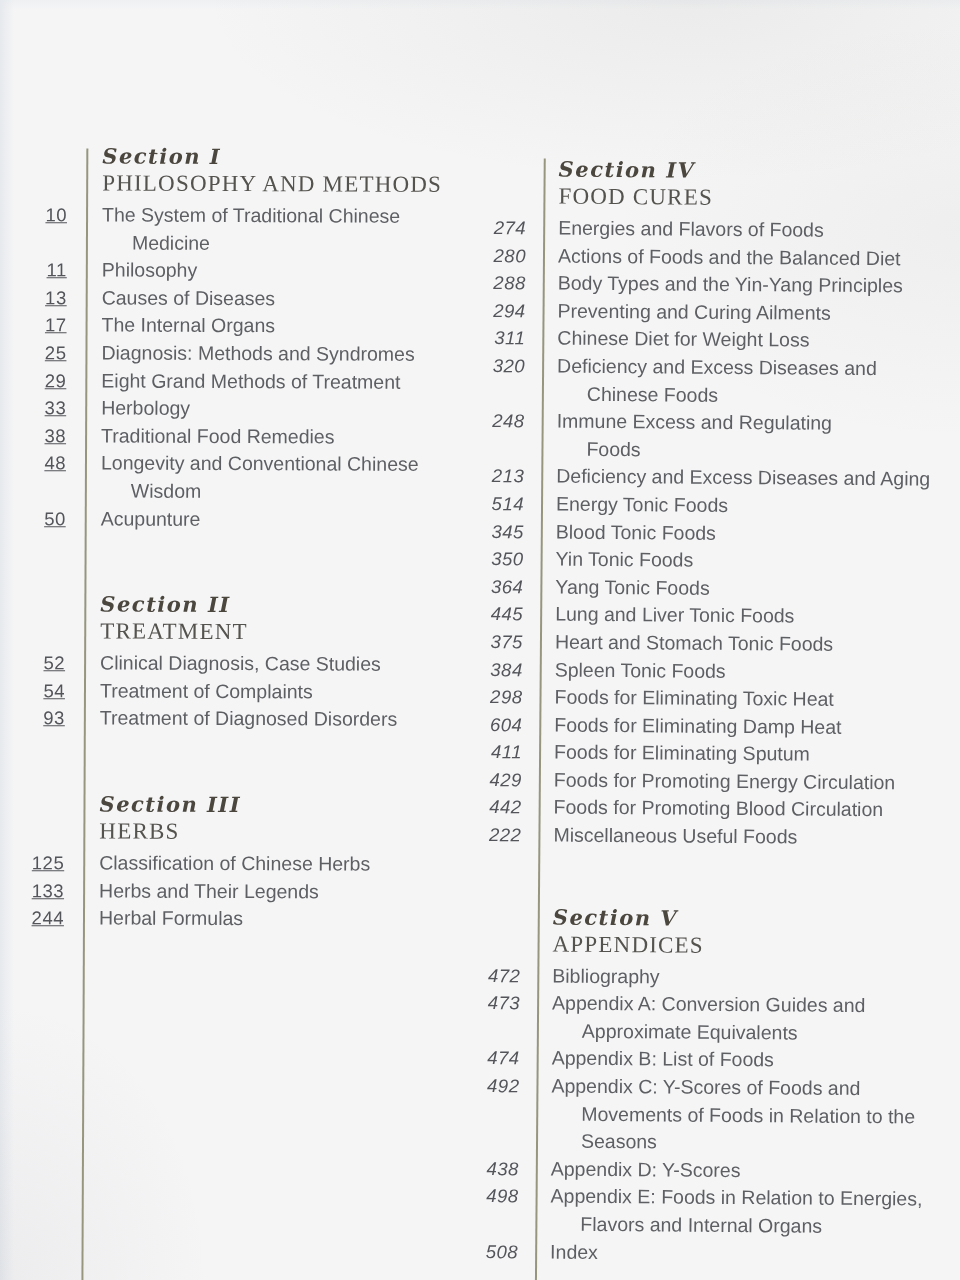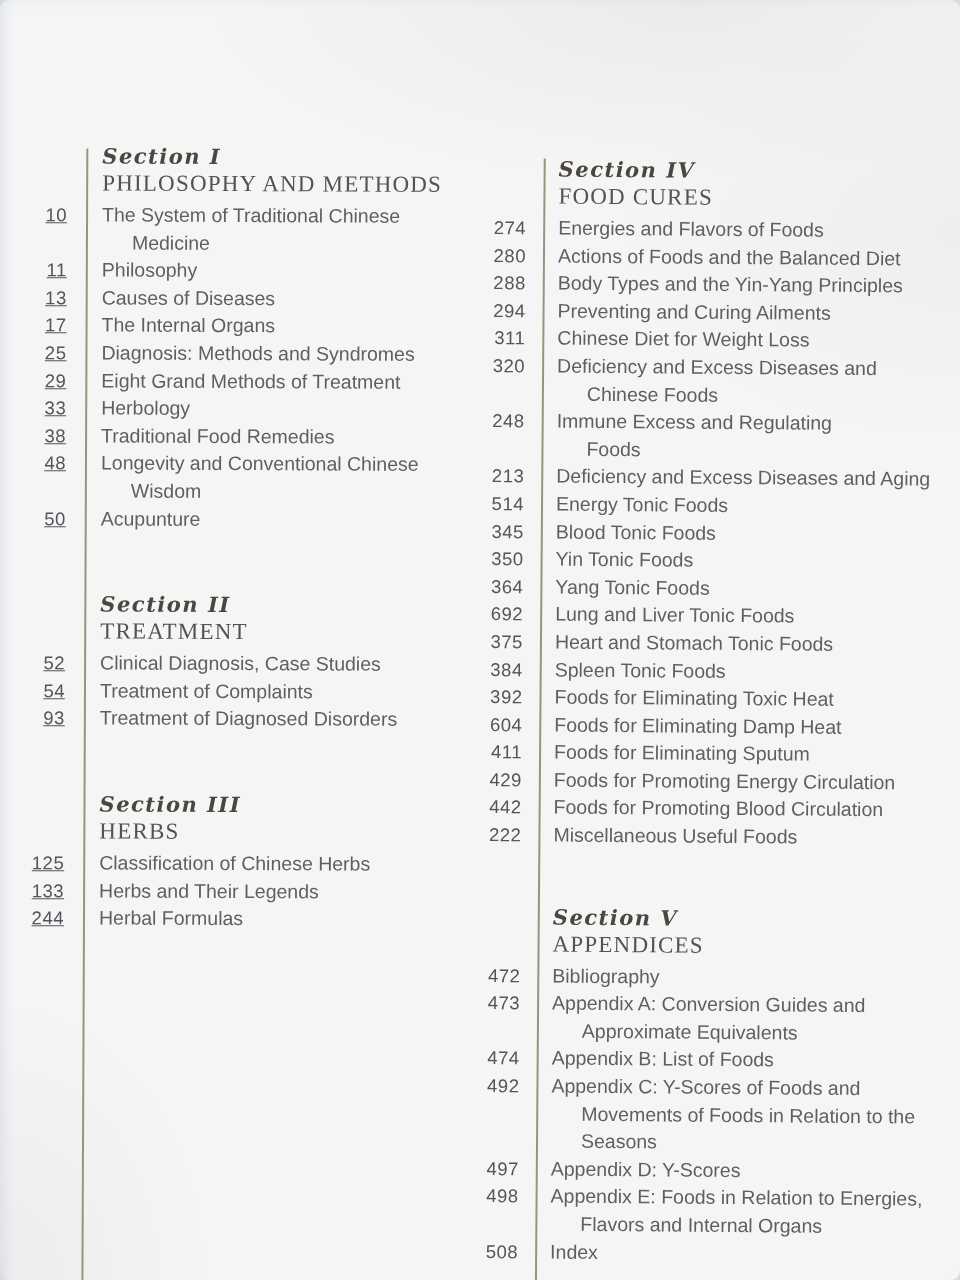--- a/index.html
+++ b/index.html
@@ -13,21 +13,20 @@
     position:relative;
     width:960px;height:1280px;
     background:
       radial-gradient(ellipse 700px 260px at 72% 0%, rgba(110,108,100,0.07), rgba(0,0,0,0) 70%),
       radial-gradient(ellipse 500px 300px at 100% 18%, rgba(120,118,110,0.05), rgba(0,0,0,0) 70%),
       radial-gradient(ellipse 300px 400px at 0% 100%, rgba(100,100,110,0.06), rgba(0,0,0,0) 70%),
       linear-gradient(90deg, #e6e9ed 0px, rgba(230,233,237,0) 14px),
       linear-gradient(180deg, #eef0f2 0px, rgba(238,240,242,0) 10px),
       #f5f5f6;
     overflow:hidden;
-    border-radius:9px;
   }
   .col{position:absolute;top:0;height:1280px;width:480px;}
   .col-left{left:0;transform:rotate(0.25deg);transform-origin:top left;}
   .col-right{left:480px;transform:rotate(0.45deg);transform-origin:top left;}
   .vrule{position:absolute;width:2px;bottom:0;background:#96967e;}
   .col-left .vrule{left:87px;top:148px;}
   .col-right .vrule{left:65px;top:158px;}
   .content{position:absolute;left:0;right:0;}
   .col-left .content{top:143px;}
   .col-right .content{top:156px;}
@@ -49,21 +48,21 @@
   }
   .col-left .sec-script,.col-left .sec-caps{margin-left:103px;}
   .col-right .sec-script,.col-right .sec-caps{margin-left:80px;}
   .row{display:flex;align-items:flex-start;}
   .num{
     text-align:right;
     font-size:18.5px;line-height:27.6px;
     color:#53555a;letter-spacing:0.5px;
   }
   .col-left .num{flex:0 0 68px;text-decoration:underline;}
-  .col-right .num{flex:0 0 48px;}
+  .col-right .num{flex:0 0 48px;font-style:italic;}
   .titles{flex:1 1 auto;}
   .col-left .titles{margin-left:35px;}
   .col-right .titles{margin-left:32px;}
   .line{
     font-size:19.5px;line-height:27.6px;
     color:#5d5f63;
   }
   .line.cont{padding-left:30px;}
 </style>
 </head>
@@ -259,39 +258,39 @@
               <div class="line">Yin Tonic Foods</div>
             </div>
           </div>
           <div class="row">
             <div class="num">364</div>
             <div class="titles">
               <div class="line">Yang Tonic Foods</div>
             </div>
           </div>
           <div class="row">
-            <div class="num">692</div>
+            <div class="num">445</div>
             <div class="titles">
               <div class="line">Lung and Liver Tonic Foods</div>
             </div>
           </div>
           <div class="row">
             <div class="num">375</div>
             <div class="titles">
               <div class="line">Heart and Stomach Tonic Foods</div>
             </div>
           </div>
           <div class="row">
             <div class="num">384</div>
             <div class="titles">
               <div class="line">Spleen Tonic Foods</div>
             </div>
           </div>
           <div class="row">
-            <div class="num">392</div>
+            <div class="num">298</div>
             <div class="titles">
               <div class="line">Foods for Eliminating Toxic Heat</div>
             </div>
           </div>
           <div class="row">
             <div class="num">604</div>
             <div class="titles">
               <div class="line">Foods for Eliminating Damp Heat</div>
             </div>
           </div>
@@ -344,21 +343,21 @@
           </div>
           <div class="row">
             <div class="num">492</div>
             <div class="titles">
               <div class="line">Appendix C: Y-Scores of Foods and</div>
               <div class="line cont">Movements of Foods in Relation to the</div>
               <div class="line cont">Seasons</div>
             </div>
           </div>
           <div class="row">
-            <div class="num">497</div>
+            <div class="num">438</div>
             <div class="titles">
               <div class="line">Appendix D: Y-Scores</div>
             </div>
           </div>
           <div class="row">
             <div class="num">498</div>
             <div class="titles">
               <div class="line">Appendix E: Foods in Relation to Energies,</div>
               <div class="line cont">Flavors and Internal Organs</div>
             </div>

